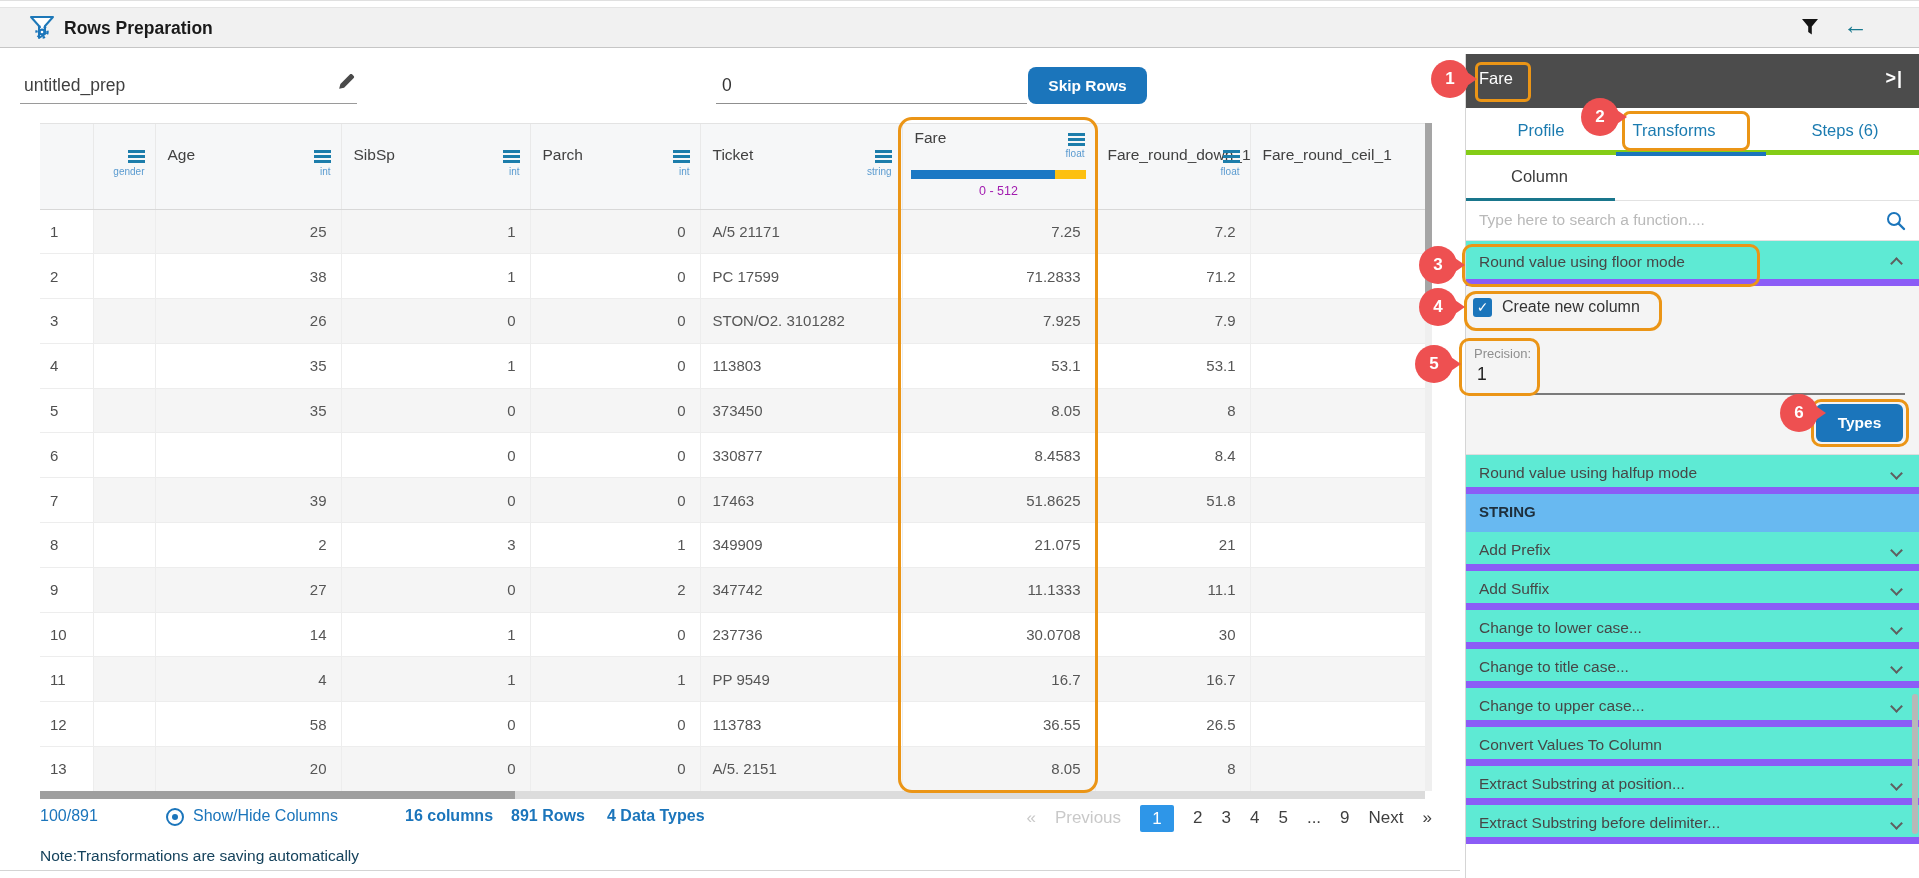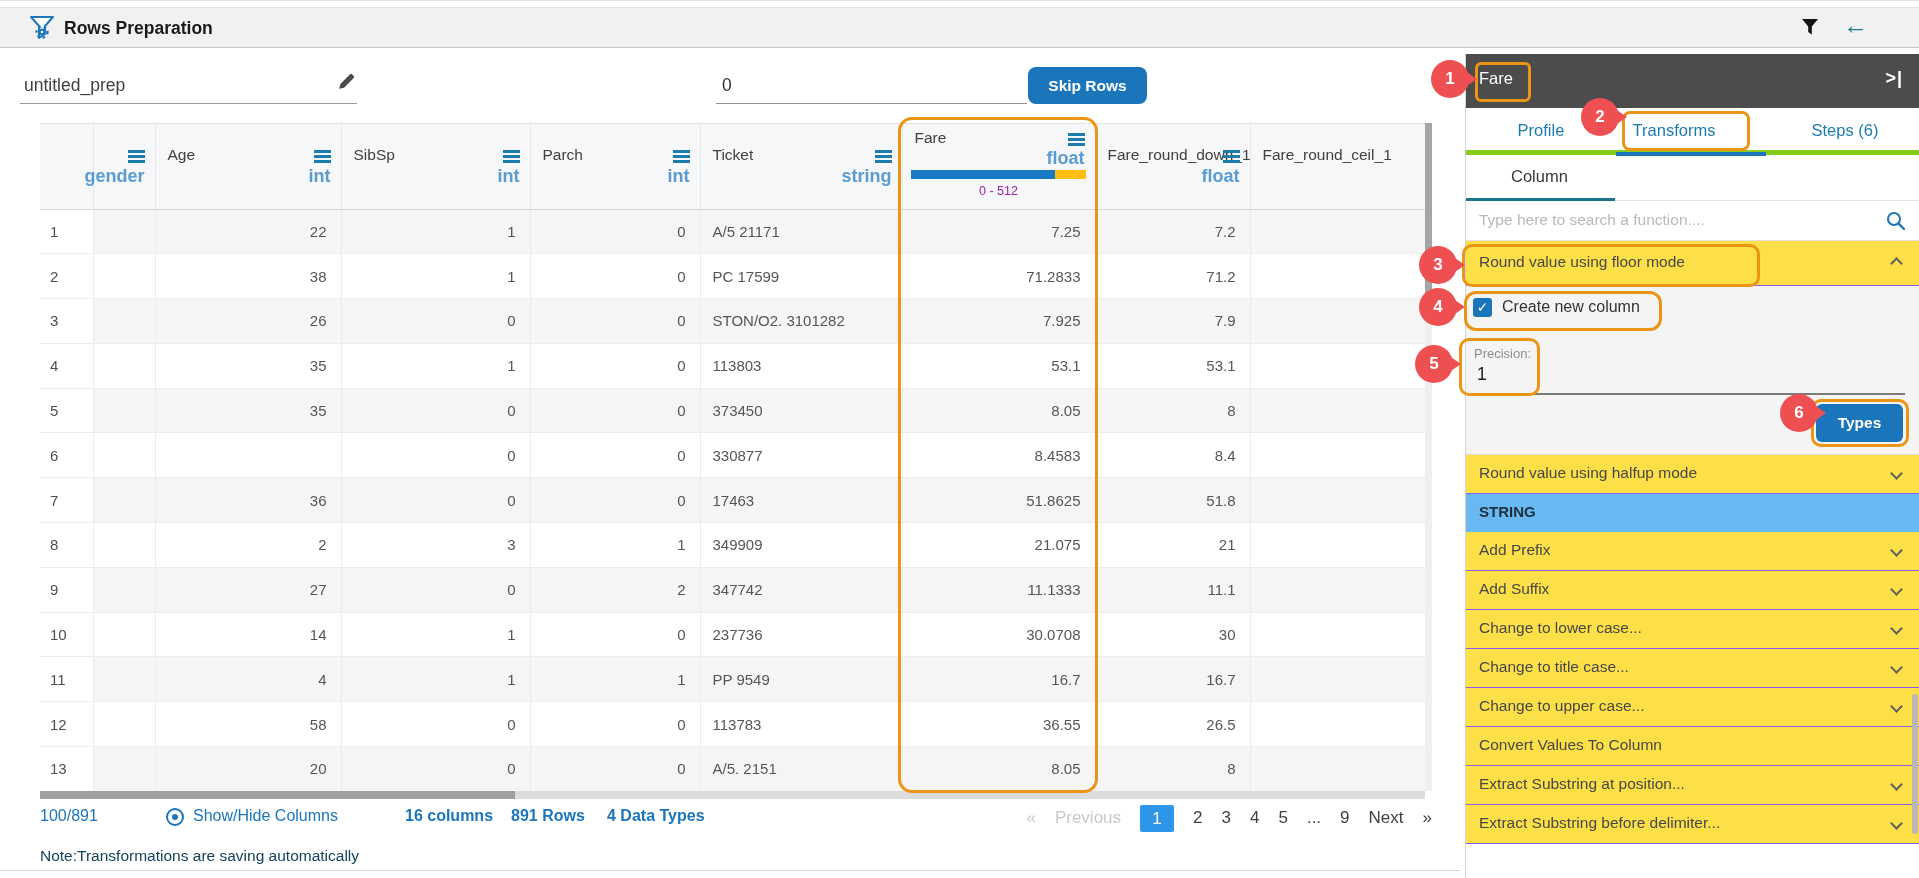--- a/index.html
+++ b/index.html
@@ -28,21 +28,21 @@
   .tablewrap { position:absolute; left:40px; top:122px; width:1385px; height:668px; overflow:hidden; border-top:1px solid #e3e3e3; }
   table { border-collapse:collapse; table-layout:fixed; width:1385px; }
   th { background:#f6f7f8; border-right:1px solid #e9e9e9; border-bottom:1px solid #d8d8d8; position:relative; height:85px; font-weight:normal; }
   td { border-right:1px solid #ededed; border-bottom:1px solid #ededed; height:44.8px; font-size:15px; color:#565656; overflow:hidden; white-space:nowrap; }
   tbody tr:nth-child(odd) td { background:#f5f5f5; }
   tbody td.c-num { background:#fff !important; color:#4f4f4f; padding-left:10px; text-align:left; }
   td.c-num-r { text-align:right; padding-right:14px; }
   td.c-ticket { text-align:left; padding-left:12px; }
   td.c-ceil { }
   .cname { position:absolute; left:12px; top:22px; font-size:15.5px; color:#414141; white-space:nowrap; }
-  .ctype { position:absolute; right:10px; top:42px; font-size:18px; color:#5a9bd0;font-weight:bold; }
+  .ctype { position:absolute; right:10px; top:42px; font-size:10px; color:#5a9bd0; }
   .menu-ic { position:absolute; right:10px; top:26px; width:17px; height:3px; background:#1c7dab;
              box-shadow:0 5px 0 #1c7dab, 0 10px 0 #1c7dab; cursor:pointer; }
   .fare-name { top:5px; }
   .fare-menu { top:9px; }
   .fare-type { top:24px; }
   .fare-bar { position:absolute; left:8px; right:8px; top:46px; height:9px; display:flex; }
   .fare-bar .b { background:#1b78c4; width:82%; }
   .fare-bar .y { background:#fdc010; width:18%; }
   .fare-range { position:absolute; left:0; right:0; top:60px; text-align:center; font-size:12.5px; color:#a21caf; }
 
@@ -70,21 +70,21 @@
   .p-collapse { position:absolute; right:16px; top:14px; color:#fff; font-weight:bold; font-size:18px; letter-spacing:1px; cursor:pointer; }
   .p-tabs { position:relative; height:47px; border-bottom:5px solid #84cc16; }
   .p-tab { position:absolute; top:13px; font-size:16.5px; color:#1b7bb0; cursor:pointer; transform:translateX(-50%); white-space:nowrap; }
   .tab-underline { position:absolute; left:150px; top:44px; width:150px; height:3.5px; background:#1b75bb; }
   .p-subtab { position:relative; height:46px; border-bottom:1px solid #e2e2e2; }
   .p-subtab .lbl { position:absolute; left:45px; top:12px; font-size:16.5px; color:#3a3a3a; cursor:pointer; }
   .subtab-underline { position:absolute; left:0; top:43px; width:149px; height:3px; background:#19768c; }
   .p-search { position:relative; height:40px; border-bottom:1px solid #e2e2e2; }
   .p-search .ph { position:absolute; left:13px; top:10px; font-size:15.5px; color:#b9b9b9; }
   .p-search svg { position:absolute; right:12px; top:9px; cursor:pointer; }
-  .p-item { position:relative; height:39px; border-bottom:1px solid #8b5cf6; background:#fde047; cursor:pointer; }
+  .p-item { position:relative; height:39px; border-bottom:7px solid #8b5cf6; background:#5eead4; cursor:pointer; }
   .p-item .p-label { position:absolute; left:13px; top:9px; font-size:15.5px; color:#474747; white-space:nowrap; }
   .p-item-floor { height:45px; }
   .p-item-floor .p-label { top:12px; }
   .p-section { background:#68b9f1; border-bottom:none; height:38px; }
   .p-section .p-label { font-weight:bold; font-size:15px; color:#1e2f3c; }
   .chev { position:absolute; right:18px; top:14px; width:9px; height:9px; border-right:2px solid #5f5f5f; border-bottom:2px solid #5f5f5f; transform:rotate(45deg); }
   .chev.up { transform:rotate(-135deg); top:18px; }
   .p-form { position:relative; height:169px; background:#f4f4f4; border-bottom:1px solid #ddd; }
   .checkbox { position:absolute; left:7px; top:12px; width:19px; height:19px; background:#1b75bb; border-radius:3px; color:#fff; font-size:14px; text-align:center; line-height:19px; cursor:pointer; }
   .cb-label { position:absolute; left:36px; top:12px; font-size:16px; color:#333; }
@@ -194,21 +194,21 @@
           </th>
           <th>
             <span class="cname">Fare_round_ceil_1</span>
           </th>
         </tr>
       </thead>
       <tbody>
           <tr>
             <td class="c-num">1</td>
             <td class="c-gender"></td>
-            <td class="c-num-r">22</td>
+            <td class="c-num-r">25</td>
             <td class="c-num-r">1</td>
             <td class="c-num-r">0</td>
             <td class="c-ticket">A/5 21171</td>
             <td class="c-num-r">7.25</td>
             <td class="c-num-r">7.2</td>
             <td class="c-ceil"></td>
           </tr>
           <tr>
             <td class="c-num">2</td>
             <td class="c-gender"></td>
@@ -260,21 +260,21 @@
             <td class="c-num-r">0</td>
             <td class="c-num-r">0</td>
             <td class="c-ticket">330877</td>
             <td class="c-num-r">8.4583</td>
             <td class="c-num-r">8.4</td>
             <td class="c-ceil"></td>
           </tr>
           <tr>
             <td class="c-num">7</td>
             <td class="c-gender"></td>
-            <td class="c-num-r">36</td>
+            <td class="c-num-r">39</td>
             <td class="c-num-r">0</td>
             <td class="c-num-r">0</td>
             <td class="c-ticket">17463</td>
             <td class="c-num-r">51.8625</td>
             <td class="c-num-r">51.8</td>
             <td class="c-ceil"></td>
           </tr>
           <tr>
             <td class="c-num">8</td>
             <td class="c-gender"></td>

